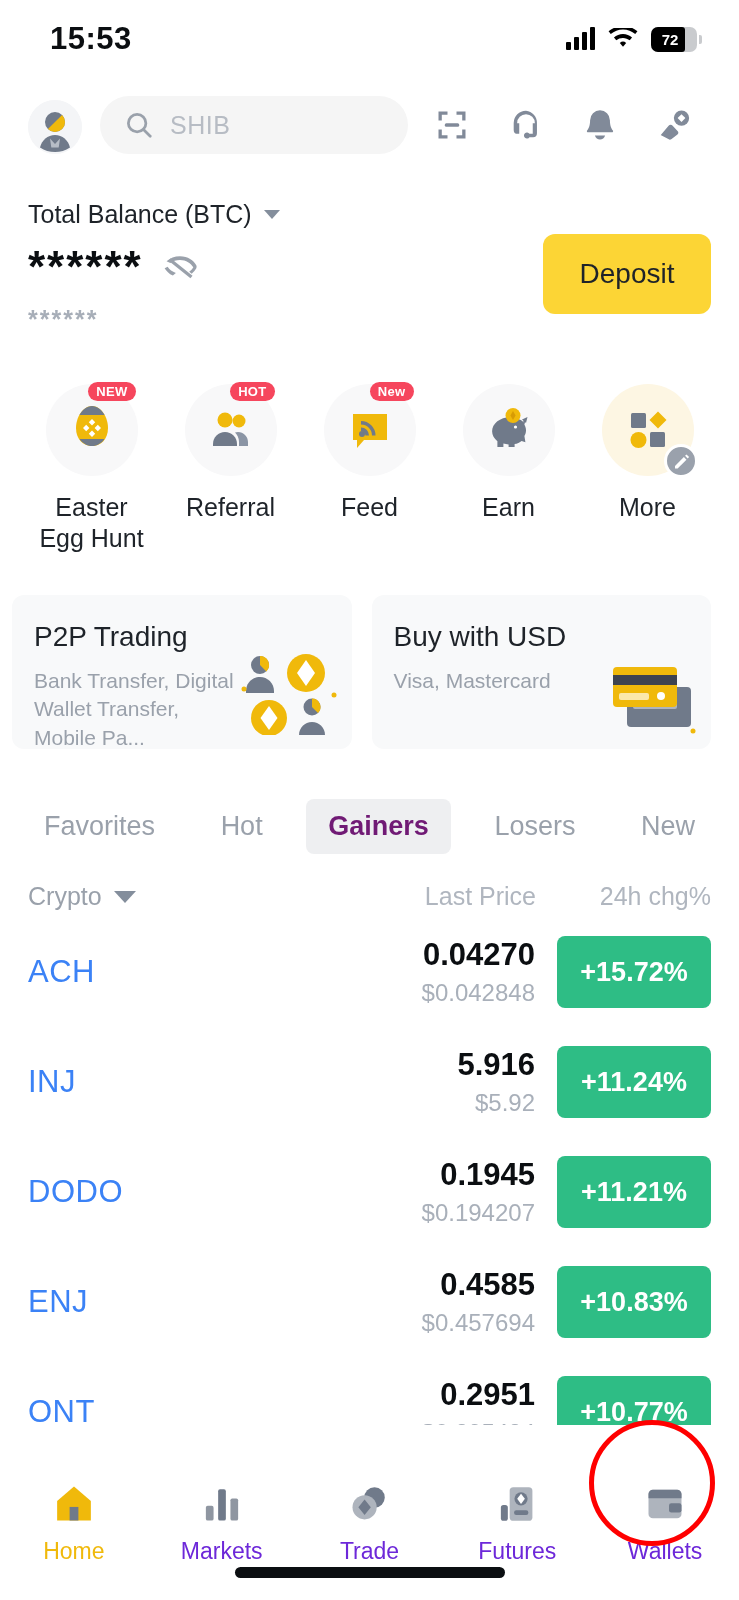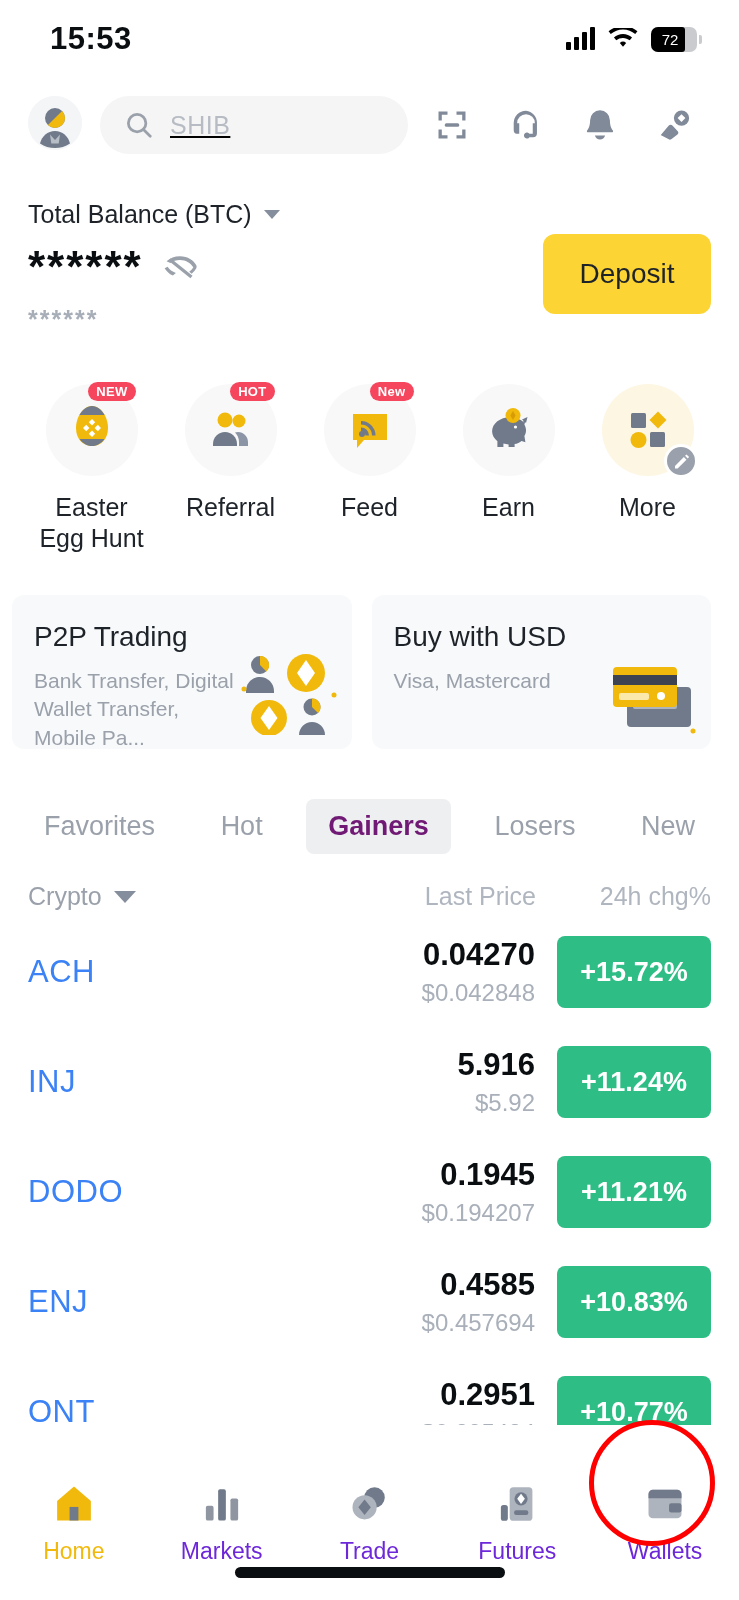--- a/index.html
+++ b/index.html
@@ -19,26 +19,26 @@
   }
   .clock { font-size: 31px; font-weight: 700; color:#0b0e11; letter-spacing: .5px; }
   .sb-right { display:flex; align-items:center; gap: 13px; }
   .bars { display:flex; align-items:flex-end; gap:3px; height:22px; }
   .bars i { display:block; width:5px; background:#000; border-radius:1px; }
   .bars i:nth-child(1){height:8px}.bars i:nth-child(2){height:13px}
   .bars i:nth-child(3){height:18px}.bars i:nth-child(4){height:23px}
   .batt { position:relative; width:46px; height:25px; border-radius:7px; background:#c9cbce; }
   .batt .fill { position:absolute; left:0; top:0; bottom:0; width:34px; background:#000; border-radius:7px 3px 3px 7px; }
   .batt .num { position:absolute; left:3px; top:0; width:32px; height:25px; line-height:25px;
-               text-align:center; color:#fff; font-size:15px; font-weight:400; }
+               text-align:center; color:#fff; font-size:15px; font-weight:700; }
   .batt .tip { position:absolute; right:-5px; top:8px; width:3px; height:9px;
                background:#c9cbce; border-radius:0 2px 2px 0; }
 
   
-  .header { display:flex; align-items:flex-start; padding: 18px 28px 0 28px; gap: 0; text-decoration: underline; }
+  .header { display:flex; align-items:flex-end; padding: 18px 28px 0 28px; gap: 0; }
   .avatar { width:54px; height:54px; border-radius:50%; background:#f4f5f7; position:relative; flex:0 0 auto; overflow:hidden; }
   .searchbar {
     flex:1; margin-left:18px; height:58px; background:#f5f5f5; border-radius:29px;
     display:flex; align-items:center; padding: 0 24px; gap:16px; max-width:308px;
   }
   .search-ph { color:#b7bcc4; font-size:25px; letter-spacing:.5px; }
   .hdr-icons { display:flex; align-items:center; gap:0; margin-left:auto; }
   .hdr-icon { width:74px; height:58px; display:flex; align-items:center; justify-content:center; }
 
   

